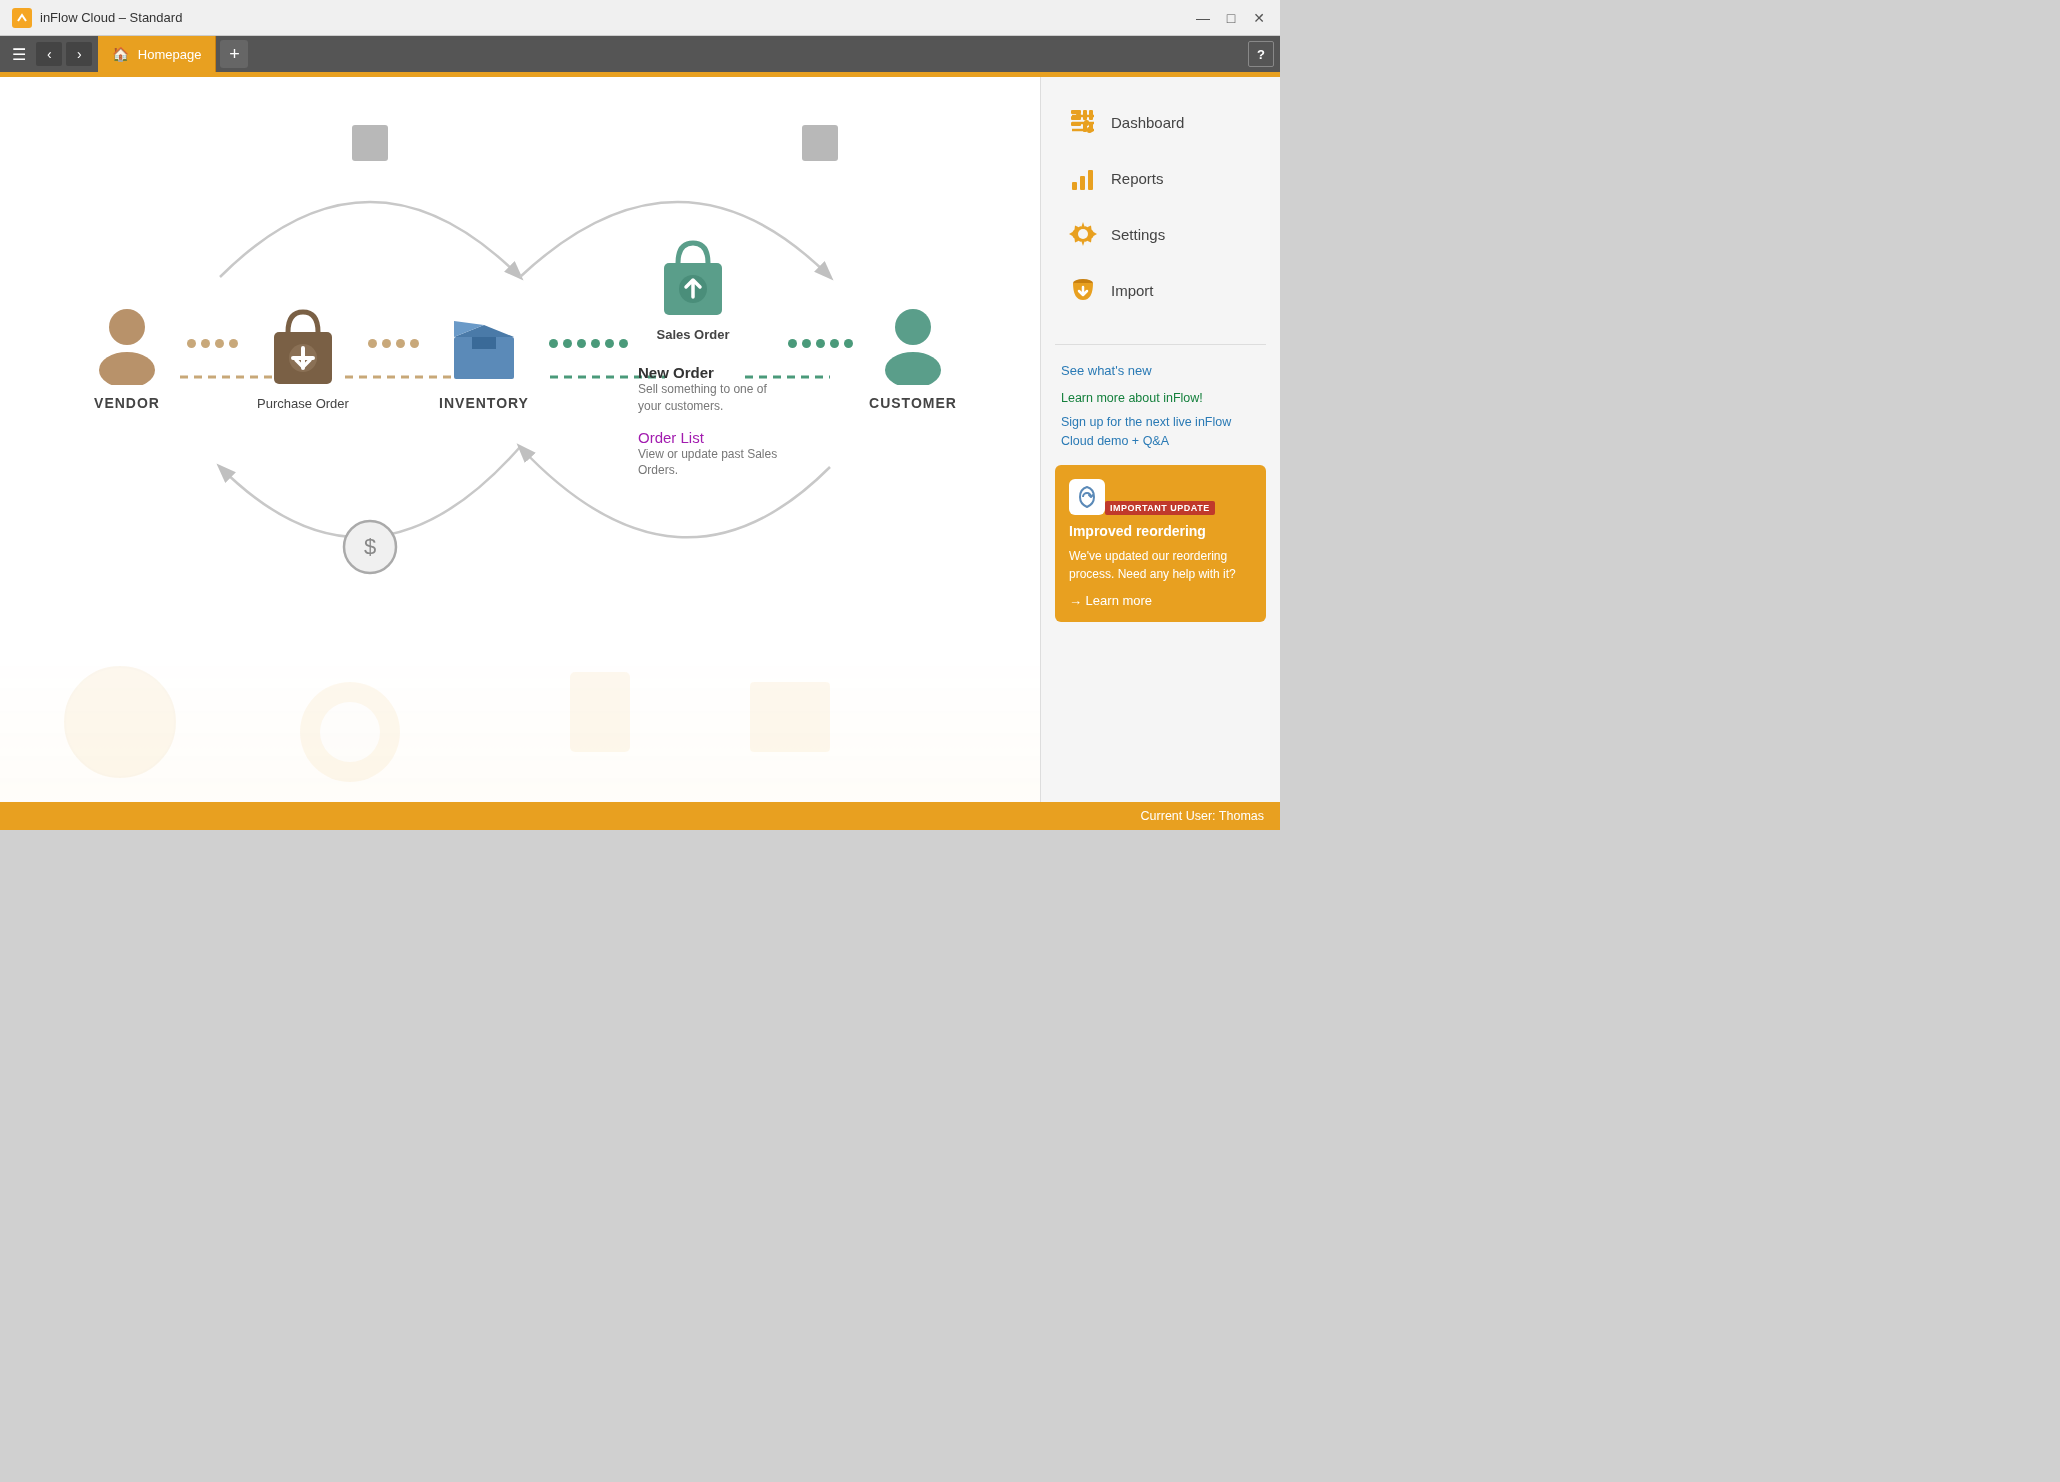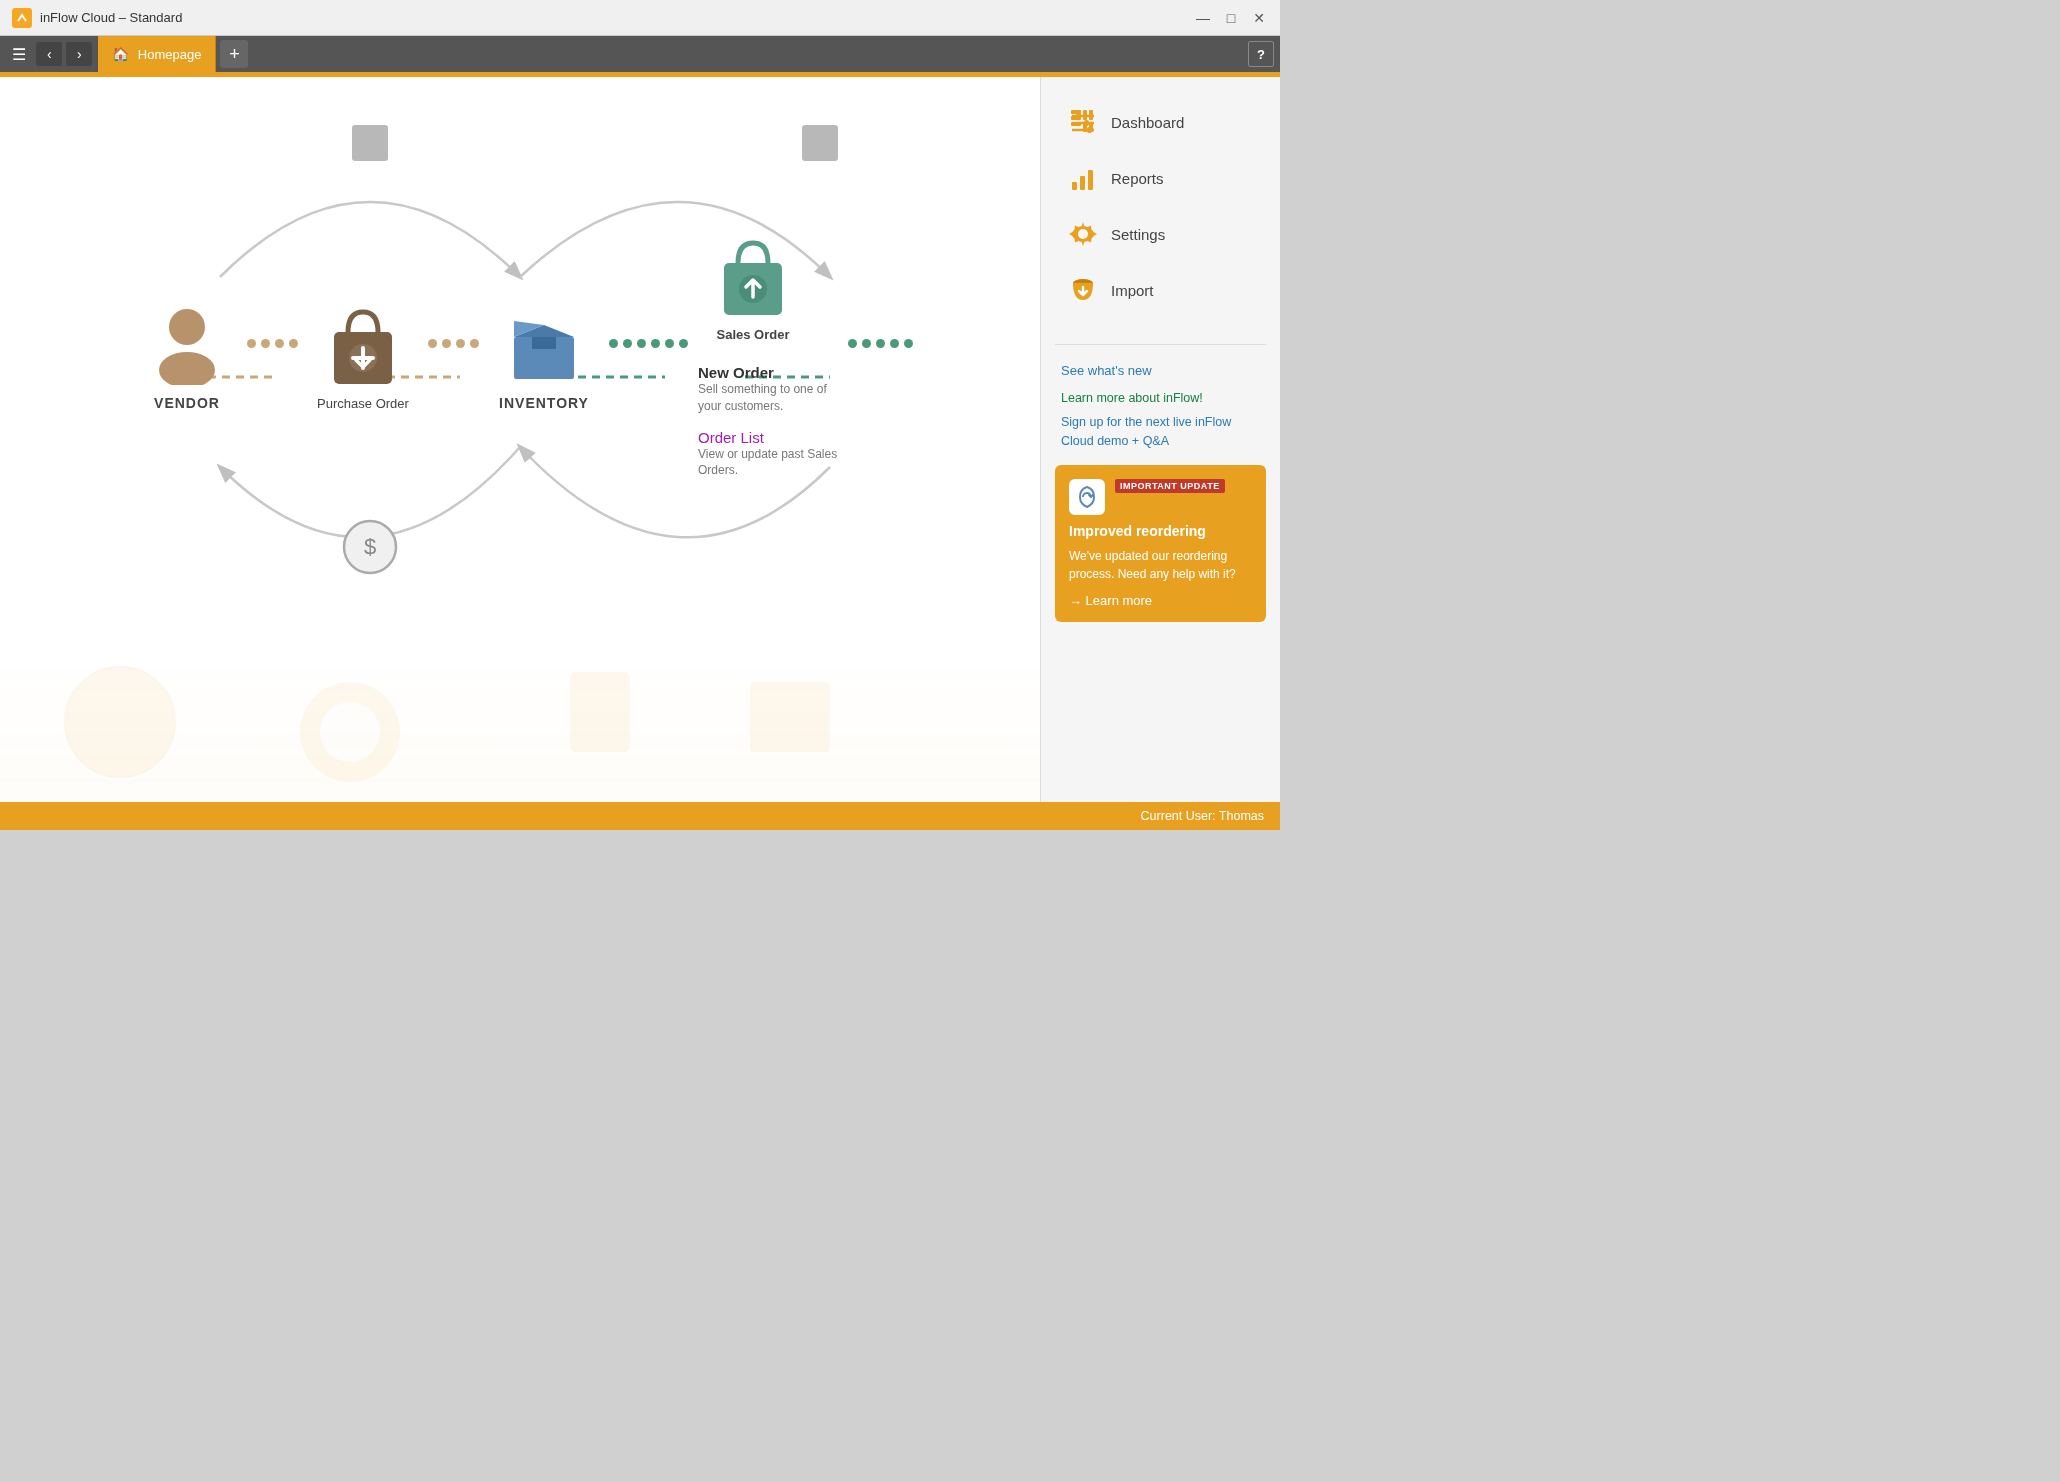--- a/index.html
+++ b/index.html
@@ -184,21 +184,21 @@
     }
 
     
     .update-card {
       margin: 14px 14px 0;
       background: #e8a020;
       border-radius: 6px;
       padding: 14px;
       color: #fff;
     }
-    .update-card-header { display: flex; align-items: flex-start; gap: 10px; margin-bottom: 8px; }
+    .update-card-header { display: flex; align-items: flex-end; gap: 0; margin-bottom: 8px; }
     .update-card-icon {
       background: #fff;
       border-radius: 6px;
       width: 36px; height: 36px;
       display: flex; align-items: center; justify-content: center;
     }
     .update-badge {
       background: #c0392b; color: #fff; font-size: 9px; font-weight: bold;
       padding: 2px 5px; border-radius: 2px; text-transform: uppercase; letter-spacing: 0.5px;
     }
@@ -378,20 +378,29 @@
       </div>
 
       <div style="display:flex;align-items:center;gap:5px;margin-bottom:30px;">
         <div style="width:9px;height:9px;border-radius:50%;background:#4a9a7a;"></div>
         <div style="width:9px;height:9px;border-radius:50%;background:#4a9a7a;"></div>
         <div style="width:9px;height:9px;border-radius:50%;background:#4a9a7a;"></div>
         <div style="width:9px;height:9px;border-radius:50%;background:#4a9a7a;"></div>
         <div style="width:9px;height:9px;border-radius:50%;background:#4a9a7a;"></div>
       </div>
 
+      <div class="node" style="width:120px;">
+        <div class="node-icon">
+          <svg width="70" height="80" viewBox="0 0 70 80">
+            <circle cx="35" cy="22" r="18" fill="#5a9e8a"></circle>
+            <ellipse cx="35" cy="65" rx="28" ry="18" fill="#5a9e8a"></ellipse>
+          </svg>
+        </div>
+        <span class="node-label">CUSTOMER</span>
+      </div>
 
     </div>
 
     <div class="watermark">
       <div class="watermark-bg"></div>
     </div>
 
     <div style="position:absolute;bottom:20px;left:0;right:0;height:160px;opacity:0.07;overflow:hidden;pointer-events:none;">
       <svg width="900" height="160" viewBox="0 0 900 160">
 

